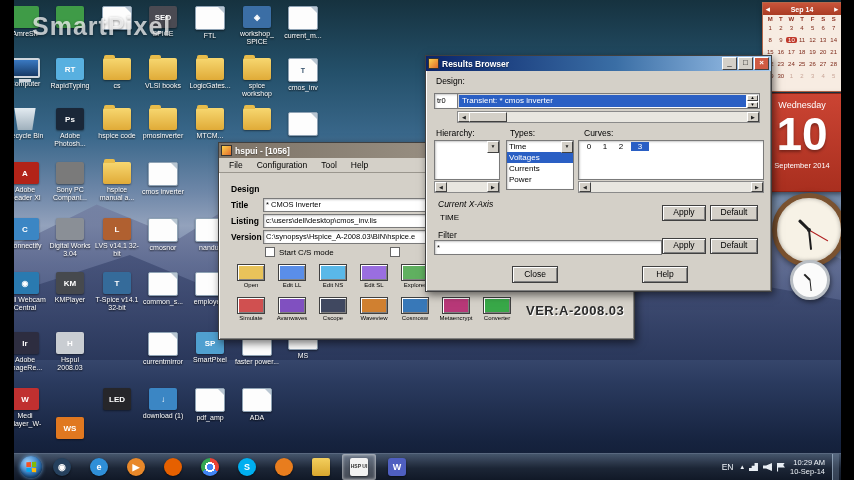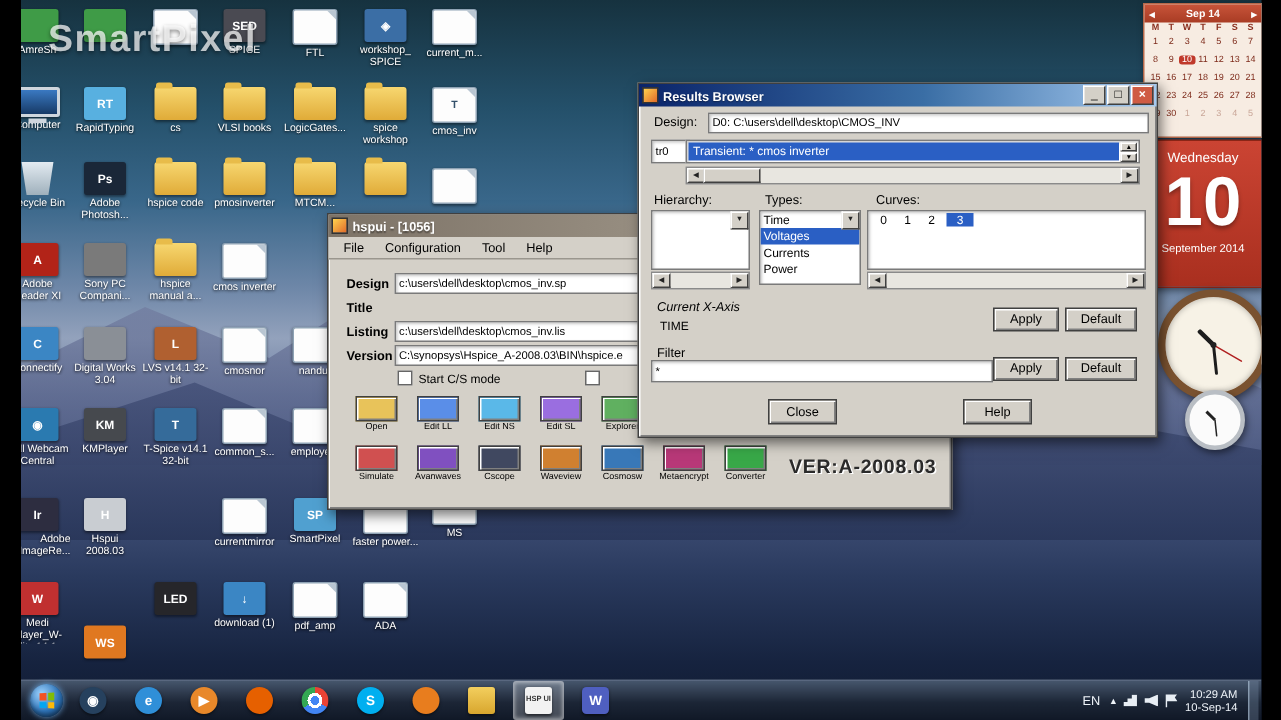--- a/index.html
+++ b/index.html
@@ -318,21 +318,21 @@
         <div class="di-label">T-Spice v14.1 32-bit</div>
       </div>
       <div class="desktop-icon t-doc" style="left: 127px; top: 272px;">
         <div class="di-glyph"></div>
         <div class="di-label">common_s...</div>
       </div>
       <div class="desktop-icon t-doc" style="left: 174px; top: 272px;">
         <div class="di-glyph"></div>
         <div class="di-label">employe...</div>
       </div>
-      <div class="desktop-icon t-app" style="left: -11px; top: 332px; text-align: right;">
+      <div class="desktop-icon t-app" style="left: -11px; top: 332px;">
         <div class="di-glyph" style="background: rgb(45, 45, 64);">Ir</div>
         <div class="di-label">Adobe ImageRe...</div>
       </div>
       <div class="desktop-icon t-app" style="left: 34px; top: 332px;">
         <div class="di-glyph" style="background: rgb(201, 205, 210);">H</div>
         <div class="di-label">Hspui 2008.03</div>
       </div>
       <div class="desktop-icon t-doc" style="left: 127px; top: 332px;">
         <div class="di-glyph"></div>
         <div class="di-label">currentmirror</div>
@@ -392,24 +392,24 @@
     <span class="menu-item">File</span>
         <span class="menu-item">Configuration</span>
         <span class="menu-item">Tool</span>
         <span class="menu-item">Help</span>
       </div>
     <div class="hspui-body">
       <div class="field-rows">
 
       <div class="frow">
             <span class="flabel">Design</span>
-            <span class="fbox sunken">c:\users\dell\desktop\cmos_inv.sp</span>
           </div>
           <div class="frow">
             <span class="flabel">Title</span>
+            <span class="fbox sunken">* CMOS Inverter</span>
           </div>
           <div class="frow">
             <span class="flabel">Listing</span>
             <span class="fbox sunken">c:\users\dell\desktop\cmos_inv.lis</span>
           </div>
           <div class="frow">
             <span class="flabel">Version</span>
             <span class="fbox sunken">C:\synopsys\Hspice_A-2008.03\BIN\hspice.e</span>
           </div>
         </div>
@@ -481,21 +481,20 @@
       <span class="title-icon"></span>
       <span class="title-text">Results Browser</span>
       <span class="win-btns">
         <span class="wbtn">_</span>
         <span class="wbtn">□</span>
         <span class="wbtn red">×</span>
       </span>
     </div>
 
     <span class="abs dlg-label" style="left:10px;top:20px;">Design:</span>
-    <span class="abs sunken" style="left:46px;top:19px;width:288px;height:12px;line-height:12px;padding:0 2px;">D0: C:\users\dell\desktop\CMOS_INV</span>
 
     <span class="abs sunken" style="left:8px;top:37px;width:20px;height:14px;line-height:14px;padding:0 2px;">tr0</span>
     <span class="abs sunken" style="left:31px;top:37px;width:301px;height:14px;">
       <span class="combo-sel" style="display:block;margin:1px 13px 1px 1px;">Transient: * cmos inverter</span>
       <span class="spinner">
         <span class="spin-btn">▲</span>
         <span class="spin-btn">▼</span>
       </span>
     </span>
 

